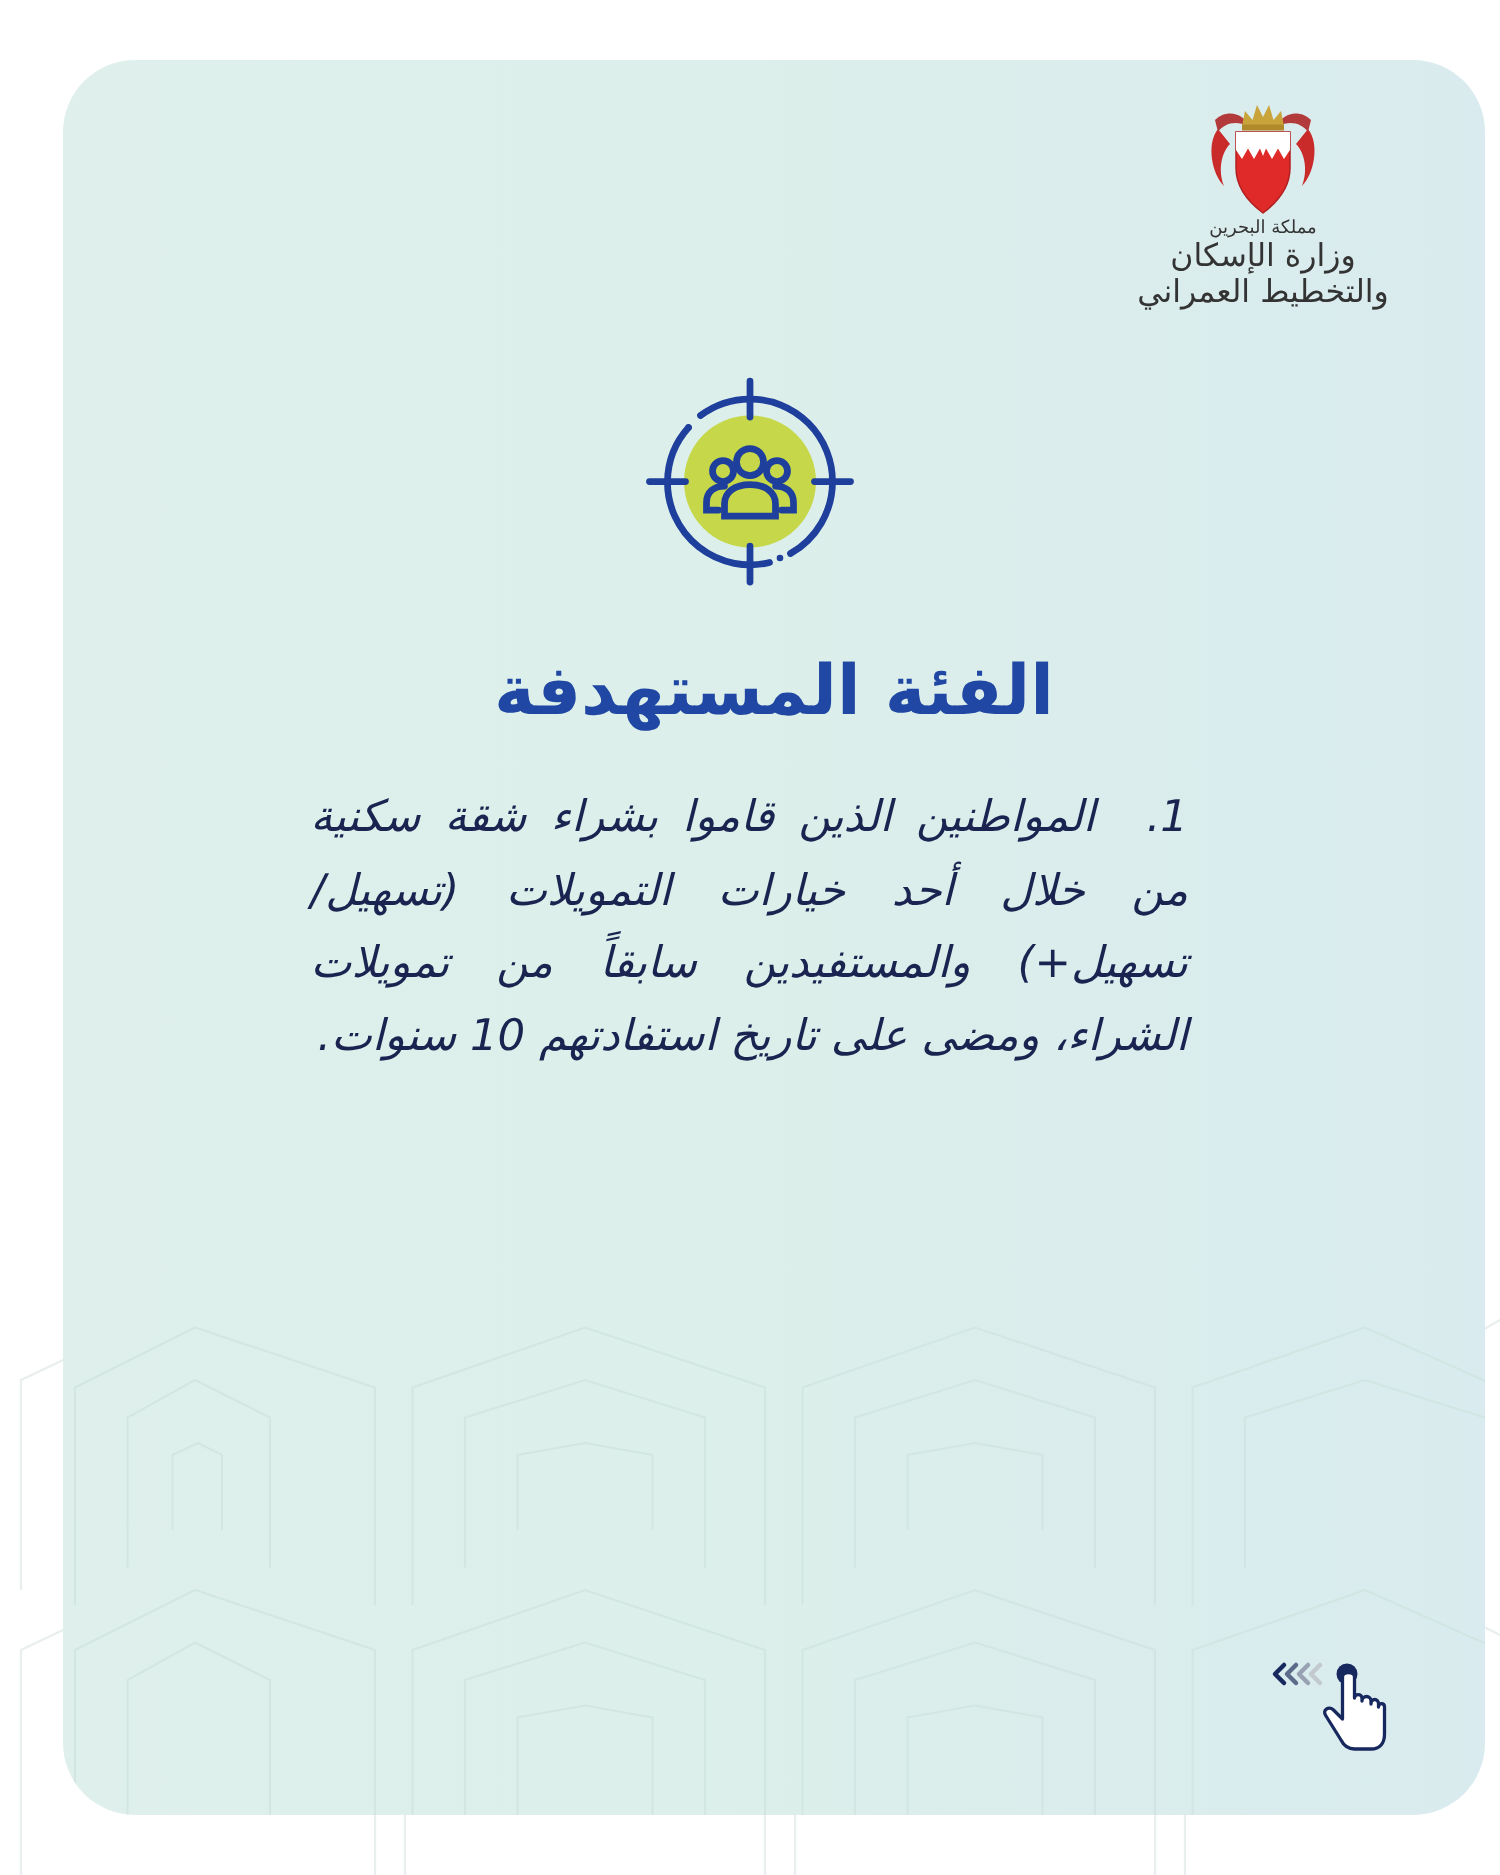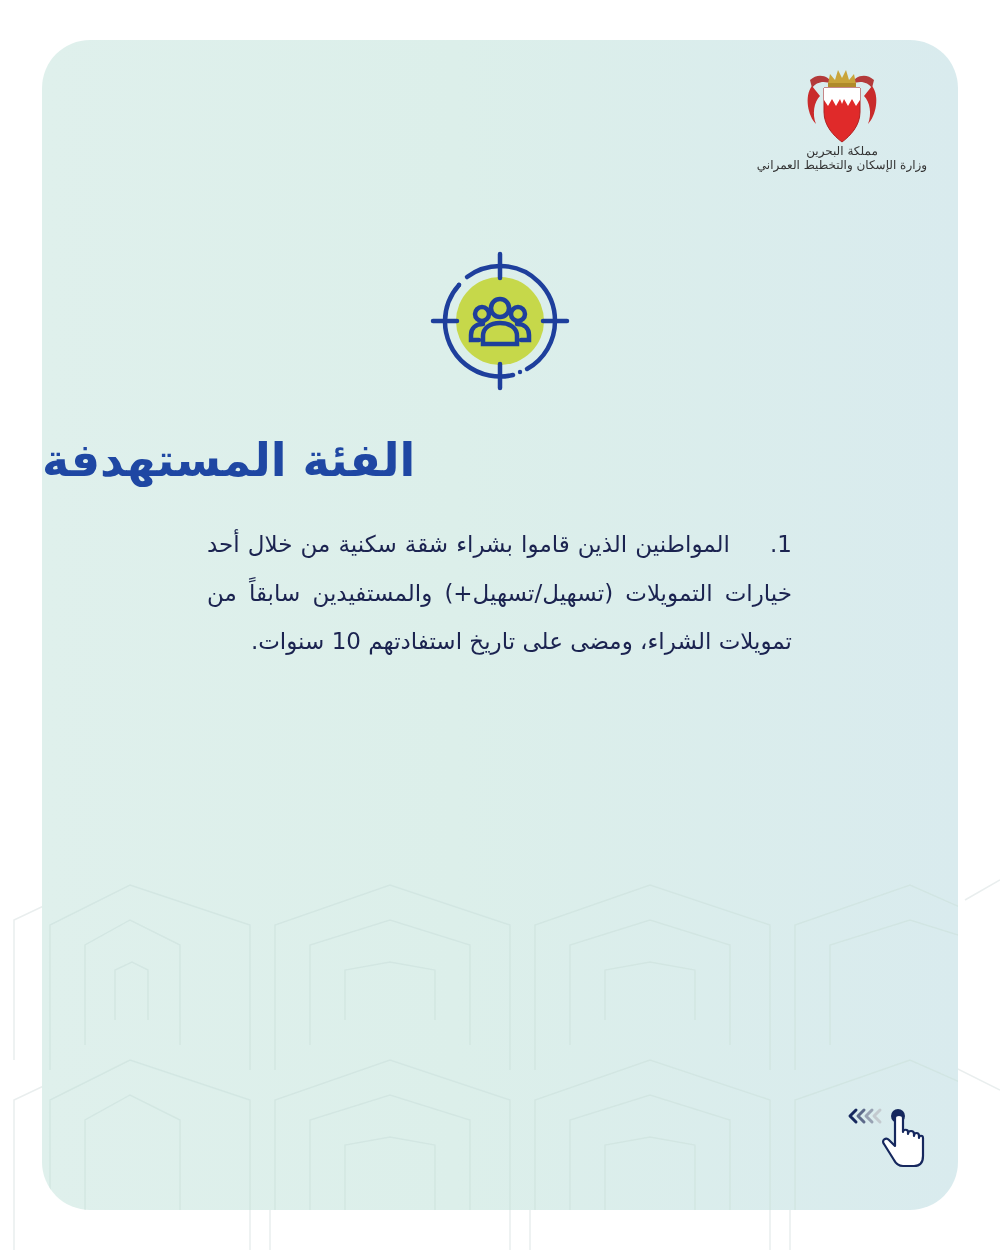--- a/index.html
+++ b/index.html
@@ -7,34 +7,35 @@
     width:1000px; height:1250px; position:relative; overflow:hidden;
     background:#ffffff;
     font-family:"DejaVu Sans", sans-serif;
   }
   .bg-pattern { position:absolute; left:0; top:0; width:1000px; height:1250px; }
   .card {
     position:absolute; left:42px; top:40px; width:916px; height:1170px;
     border-radius:48px;
     background:linear-gradient(90deg,#dff0ec 0%,#dcefea 45%,#d9ebee 100%);
     overflow:hidden;
+    padding-left:32px;
   }
   .card-pattern { position:absolute; left:-42px; top:-40px; width:1000px; height:1250px; opacity:0.9; }
   .logo { position:absolute; left:700px; top:26px; width:200px; height:140px; text-align:center; }
   .emblem { display:block; margin:0 auto; }
   .logo-line1 { font-family:"DejaVu Serif", serif; font-size:12px; color:#333; margin-top:-2px; direction:rtl; }
-  .logo-line2 { font-family:"DejaVu Serif", serif; font-size:12px; color:#333; direction:rtl; margin-top:0px; letter-spacing:-0.5px; }
+  .logo-line2 { font-family:"DejaVu Serif", serif; font-size:21px; color:#333; direction:rtl; margin-top:0px; letter-spacing:-0.5px; }
   .target-icon { position:absolute; left:385px; top:208px; width:146px; height:146px; }
   .title {
-    position:absolute; left:0; right:0; top:393px; text-align:left;
+    position:absolute; left:0; right:0; top:393px; text-align:center;
     font-family:"DejaVu Sans", sans-serif; font-weight:bold; font-size:46px; color:#1f47a3;
     direction:rtl;
   }
   .list { position:absolute; left:165px; width:585px; direction:rtl; color:#1b2350; }
-  .item { font-size:23px; line-height:48.5px; text-align:justify; text-align-last:right; }
+  .item { font-size:29px; line-height:48.5px; text-align:justify; text-align-last:right;font-style:italic; }
   .item .num { display:inline-block; width:62px; }
   .item1 { top:480px; }
   .item2 { top:752px; }
   .tap-icon { position:absolute; left:800px; top:1060px; width:90px; height:80px; }
 </style>
 </head>
 <body>
 
 <svg class="bg-pattern" viewBox="0 0 1000 1250">
   <g fill="none" stroke="#e9eeee" stroke-width="1.5">

